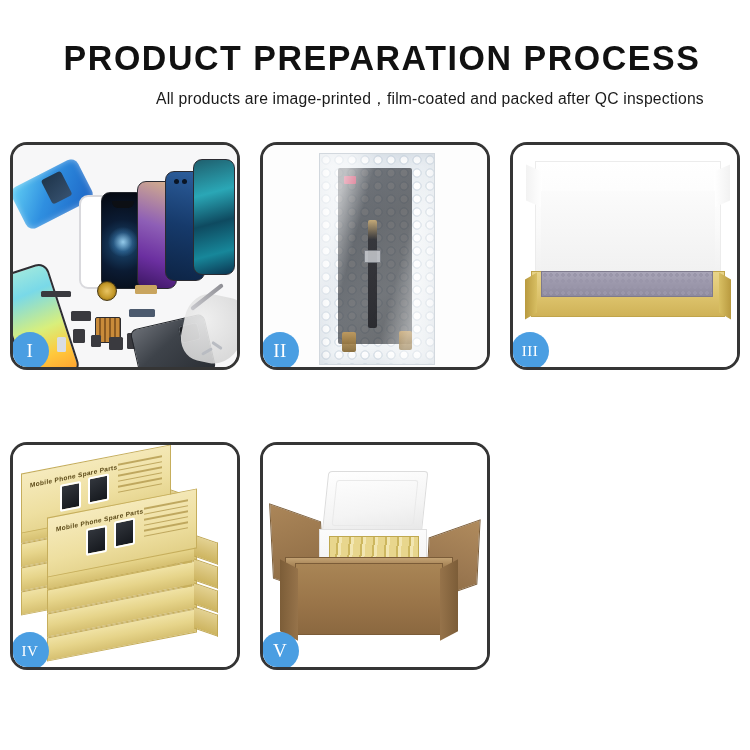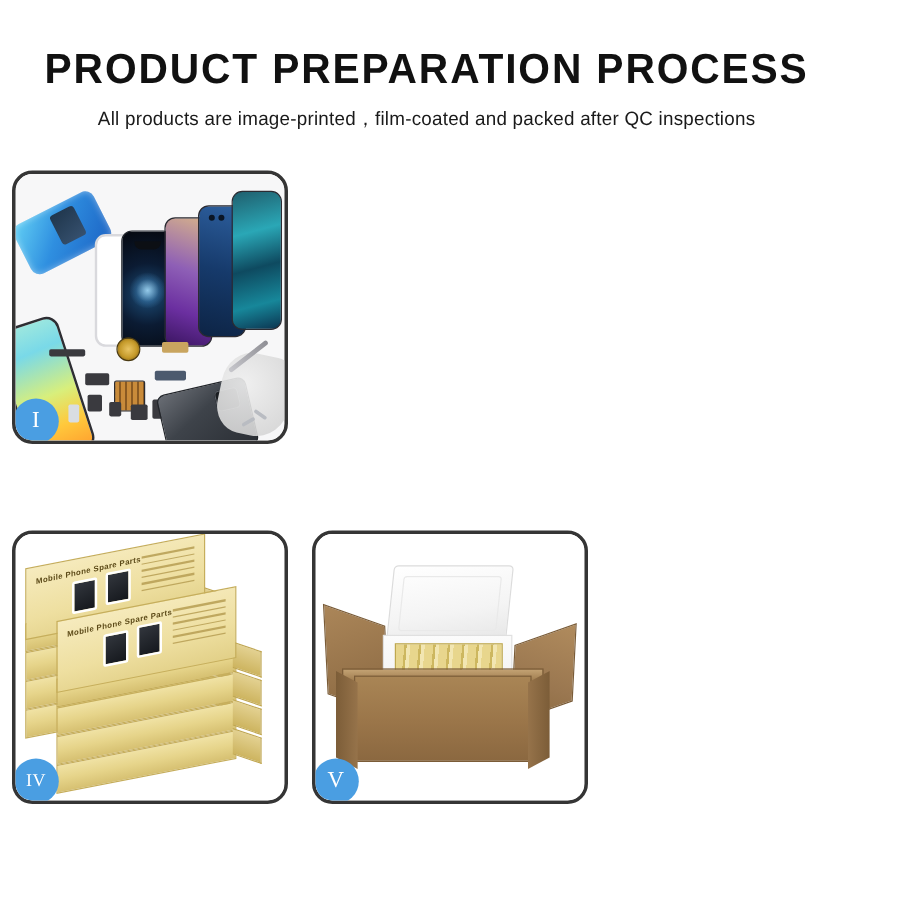--- a/index.html
+++ b/index.html
@@ -5,21 +5,21 @@
   * { box-sizing: border-box; margin: 0; padding: 0; }
   html, body {
     width: 750px; height: 750px;
     background: #ffffff;
     font-family: "Liberation Sans", sans-serif;
     overflow: hidden;
   }
   .page { position: relative; width: 750px; height: 750px; background: #fff; }
 
   
-  .header { position: absolute; left: 0; top: 0; width: 711px; text-align: center; }
+  .header { position: absolute; left: 0; top: 0; width: 711px; text-align: right; }
   .title {
     font-family: "Liberation Sans", sans-serif;
     font-size: 35px; font-weight: 700; color: #111;
     letter-spacing: 1.6px; line-height: 1;
     margin-top: 40px;
     transform: scaleX(0.97); transform-origin: center;
   }
   .subtitle {
     font-family: "Liberation Sans", sans-serif;
     font-size: 16px; font-weight: 400; color: #1a1a1a;
@@ -305,21 +305,48 @@
           <div class="backplate"></div>
           <div class="hand"></div>
           <div class="tweez"></div>
           <div class="sp" style="right:14px;bottom:20px;width:12px;height:3px;transform:rotate(35deg);background:#b9bcc2;"></div>
           <div class="sp" style="right:24px;bottom:14px;width:12px;height:3px;transform:rotate(-30deg);background:#b9bcc2;"></div>
         </div>
         <div class="badge">I</div>
       </div>
     </div>
 
-
+    <div class="cell c1">
+      <div class="frame">
+        <div class="photo p2">
+          <div class="bubble-bag">
+            <div class="lcd"></div>
+            <div class="flex-cable"></div>
+            <div class="chip"></div>
+            <div class="tag-pink"></div>
+            <div class="conn-l"></div>
+            <div class="conn-r"></div>
+            <div class="bag-gloss"></div>
+          </div>
+        </div>
+        <div class="badge">II</div>
+      </div>
+    </div>
+
+    <div class="cell c2">
+      <div class="frame">
+        <div class="photo p3">
+          <div class="box3-lid"></div>
+          <div class="foam-white"></div>
+          <div class="box3-base"></div>
+          <div class="foam-grey"></div>
+        </div>
+        <div class="badge wide">III</div>
+      </div>
+    </div>
 
     <div class="cell c3">
       <div class="frame">
         <div class="photo p4">
           <div class="stack">
 
             <div class="rbox" style="left:6px;  top:46px;">
                 <span class="side"></span>
               </div>
             <div class="rbox" style="left:6px;  top:70px;">

